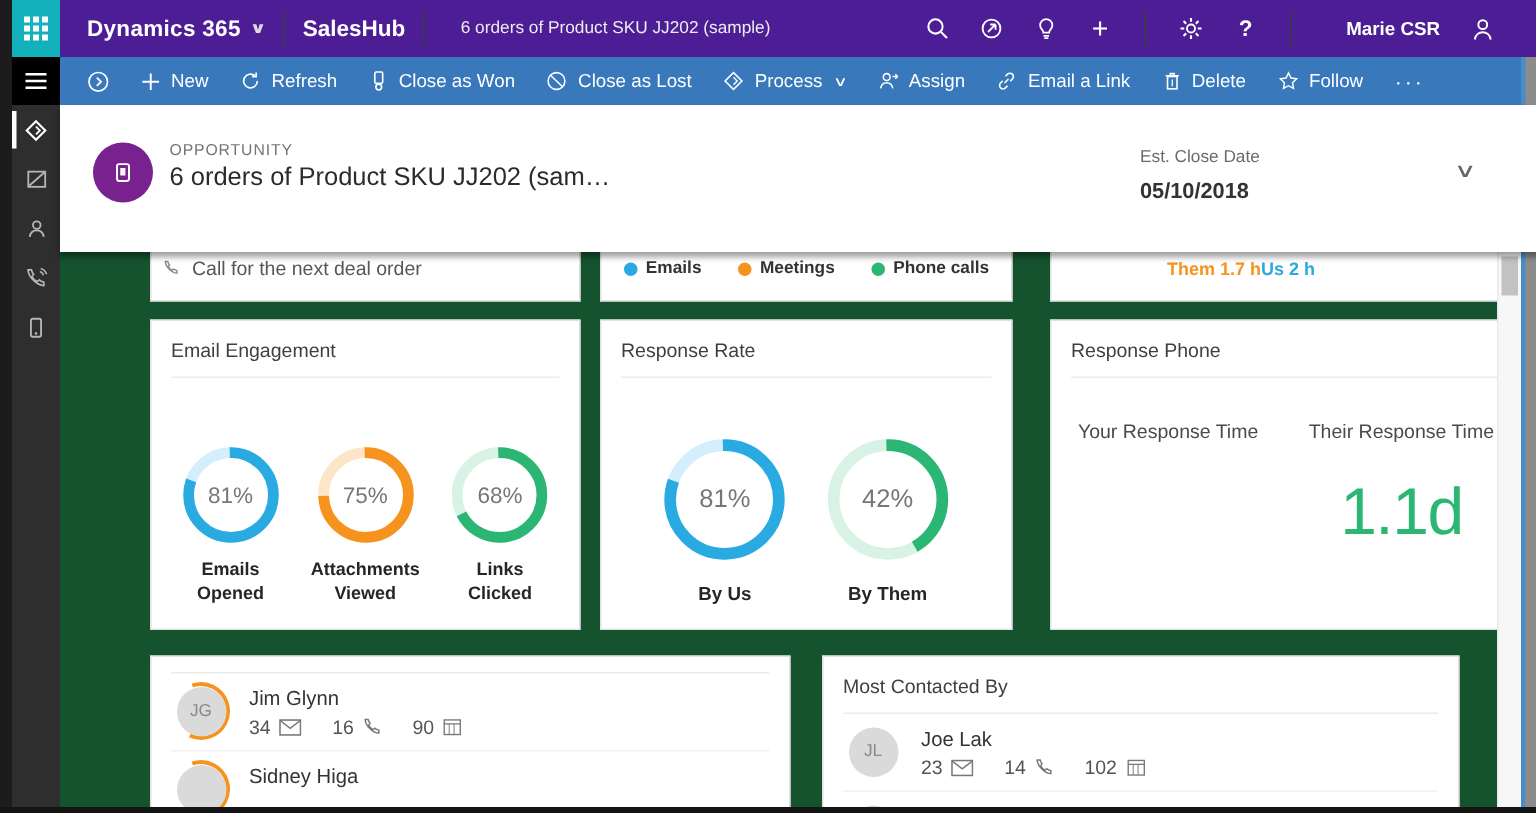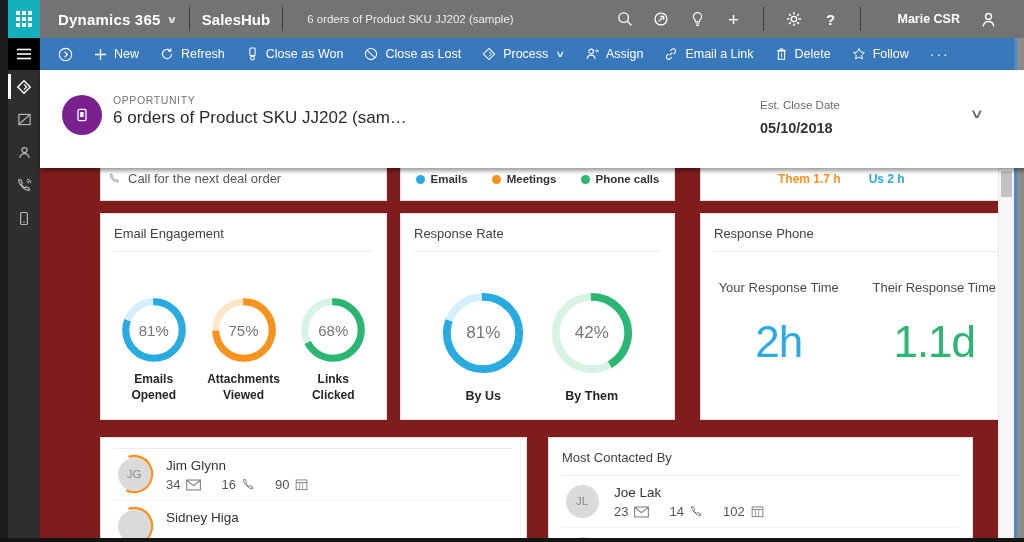--- a/index.html
+++ b/index.html
@@ -3,21 +3,21 @@
 <meta charset="utf-8">
 <style>
   html,body{margin:0;padding:0;background:#6e6e6e;font-family:"Liberation Sans","DejaVu Sans",sans-serif;}
   .screen{position:relative;width:1024px;height:542px;background:#8c8c8c;overflow:hidden;}
   .frame-left{position:absolute;left:0;top:0;width:8px;height:542px;background:#1c1c1c;}
   .frame-bottom{position:absolute;left:0;top:538px;width:1024px;height:4px;background:#141414;}
   .frame-right-blue{position:absolute;left:1014px;top:38px;width:3px;height:500px;background:#4a8bc9;}
   .frame-right-gray{position:absolute;left:1017px;top:70px;width:7px;height:468px;background:#8c8c8c;}
 
   
-  .topbar{position:absolute;left:8px;top:0;width:1016px;height:38px;background:#737373;display:flex;align-items:center;color:#fff;}
+  .topbar{position:absolute;left:8px;top:0;width:1016px;height:38px;background:#4c1d95;display:flex;align-items:center;color:#fff;}
   .waffle{width:32px;height:38px;background:#12b1bb;display:flex;align-items:center;justify-content:center;flex:0 0 auto;cursor:pointer;}
   .waffle-grid{display:grid;grid-template-columns:repeat(3,4px);grid-template-rows:repeat(3,4px);gap:2px;}
   .waffle-grid i{background:#fff;display:block;}
   .tb-app{margin-left:18px;font-size:15px;font-weight:600;letter-spacing:.2px;display:flex;align-items:center;gap:8px;}
   .tb-chev{font-size:10px;color:#ddd;transform:scaleX(1.4);}
   .tb-sep{width:1px;height:24px;background:#3c3c3c;margin:0 12px;}
   .tb-hub{font-size:15px;font-weight:700;}
   .tb-crumb{font-size:11.5px;color:#ededed;margin-left:12px;}
   .tb-right{position:absolute;right:18px;top:0;height:38px;display:flex;align-items:center;gap:0;}
   .tb-ic{width:36px;height:38px;display:flex;align-items:center;justify-content:center;cursor:pointer;}
@@ -45,32 +45,32 @@
   .rec-header{position:absolute;left:40px;top:70px;width:993px;height:98px;background:#fff;box-shadow:0 3px 4px rgba(0,0,0,.38);z-index:5;}
   .rec-avatar{position:absolute;left:22px;top:25px;width:40px;height:40px;border-radius:50%;background:#7a2190;display:flex;align-items:center;justify-content:center;}
   .rec-entity{position:absolute;left:73px;top:24px;font-size:10.5px;letter-spacing:.6px;color:#737373;}
   .rec-title{position:absolute;left:73px;top:38px;font-size:17px;color:#2b2b2b;}
   .rec-date{position:absolute;left:720px;top:29px;}
   .rec-date-label{font-size:11.5px;color:#6a6a6a;}
   .rec-date-value{font-size:14.5px;font-weight:700;color:#333;margin-top:9px;cursor:pointer;}
   .rec-chev{position:absolute;left:932px;top:36px;color:#666;font-size:13px;transform:scaleX(1.6);cursor:pointer;}
 
   
-  .content{position:absolute;left:40px;top:168px;width:974px;height:370px;background:#7f1d1d;overflow:hidden;}
+  .content{position:absolute;left:40px;top:168px;width:974px;height:370px;background:#14532d;overflow:hidden;}
   .card{position:absolute;background:#fff;border:1px solid #e0e0e0;box-sizing:border-box;}
   .card-cut{border-top:none;}
   .card-title{font-size:13px;color:#3f3f3f;padding:12px 13px 0 13px;}
   .card-hr{height:1px;background:#ececec;margin:10px 13px 0 13px;}
 
   
   .next-action{display:flex;align-items:flex-start;gap:8px;padding:3px 0 0 8px;color:#565656;font-size:13px;}
   .legend{display:flex;justify-content:center;gap:24px;padding-top:5px;}
   .legend-item{display:flex;align-items:center;gap:6px;font-size:11.5px;font-weight:700;color:#333;}
   .legend-dot{width:9px;height:9px;border-radius:50%;}
-  .timespent{display:flex;gap:28px;padding:4px 0 0 77px;font-size:12px;font-weight:700;}
+  .timespent{display:flex;padding:4px 0 0 77px;font-size:12px;font-weight:700;}
 
   
   .donut-row{display:flex;justify-content:space-around;align-items:center;}
   .donut-col{display:flex;flex-direction:column;align-items:center;}
   .donut{position:relative;}
   .donut svg{position:absolute;inset:0;}
   .donut-pct{position:absolute;inset:0;display:flex;align-items:center;justify-content:center;color:#767676;}
   .ee .donut{width:64px;height:64px;}
   .ee .donut-pct{font-size:15px;}
   .ee .donut-row{margin-top:46px;padding:0 10px;}
@@ -420,21 +420,20 @@
         </div>
       </div>
     </div>
 
     <div class="card" style="left:660px;top:45px;width:313px;height:207px;">
       <div class="card-title">Response Phone</div>
       <div class="card-hr"></div>
       <div class="rt-cols">
         <div class="rt-col">
           <div class="rt-label">Your Response Time</div>
-          <div class="rt-value" style="color: rgb(41, 171, 226);">2h</div>
         </div>
         <div class="rt-col">
           <div class="rt-label">Their Response Time</div>
           <div class="rt-value" style="color: rgb(43, 182, 115);">1.1d</div>
         </div>
       </div>
     </div>
 
     <div class="card" style="left:60px;top:269px;width:427px;height:290px;">
       <div class="card-hr"></div>

